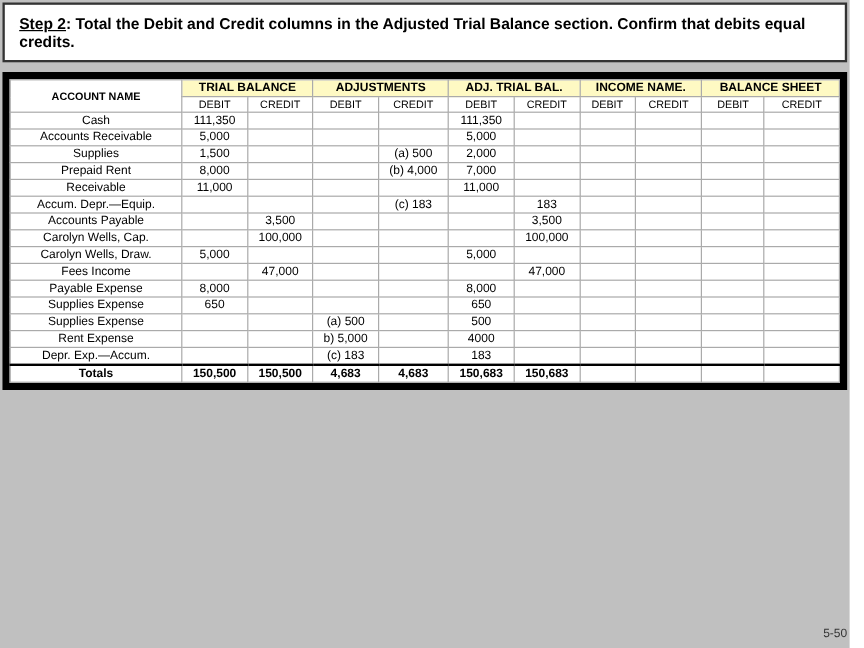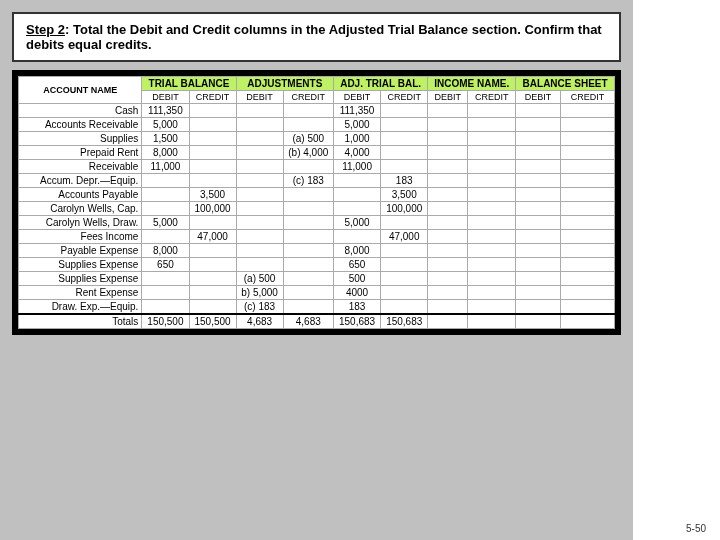--- a/index.html
+++ b/index.html
@@ -5,28 +5,28 @@
     * { margin: 0; padding: 0; box-sizing: border-box; }
     body {
       font-family: Arial, sans-serif;
       font-size: 11px;
       background: #fff;
       width: 720px;
       height: 540px;
       overflow: hidden;
     }
     .page {
-      width: 633px;
+      width: 708px;
       height: 540px;
       background: #c0c0c0;
       display: flex;
       flex-direction: column;
       align-items: center;
       justify-content: flex-start;
-      padding: 12px;
+      padding: 2px;
     }
     .header-box {
       background: #fff;
       border: 2px solid #333;
       padding: 8px 12px;
       width: 100%;
       margin-bottom: 8px;
     }
     .header-box .title {
       font-size: 13px;
@@ -46,42 +46,42 @@
       border-collapse: collapse;
       font-size: 10px;
     }
     th, td {
       border: 1px solid #aaa;
       padding: 1px 3px;
       text-align: center;
       white-space: nowrap;
     }
     td.account-name {
-      text-align: right;
+      text-align: center;
       font-size: 10px;
       min-width: 115px;
       max-width: 115px;
     }
     .group-header {
-      background: #bef264;
+      background: #fef9c3;
       font-weight: bold;
       font-size: 10px;
       text-align: center;
       border: 1px solid #aaa;
     }
     .sub-header {
       font-size: 9px;
       font-weight: normal;
     }
     .section-label {
       font-size: 9px;
       font-weight: bold;
     }
     tr.total-row td {
-      font-weight: normal;
+      font-weight: bold;
       border-top: 2px solid #000;
       margin-left: 39px;
     }
     .page-num {
       position: absolute;
       bottom: 6px;
       right: 14px;
       font-size: 10px;
       color: #333;
       margin-top: 48px;
@@ -147,34 +147,34 @@
             <td></td>
             <td></td>
             <td></td>
           </tr>
           <tr>
             <td class="account-name">Supplies</td>
             <td>1,500</td>
             <td></td>
             <td></td>
             <td>(a) 500</td>
-            <td>1,000</td>
+            <td>2,000</td>
             <td></td>
             <td></td>
             <td></td>
             <td></td>
             <td></td>
           </tr>
           <tr>
             <td class="account-name">Prepaid Rent</td>
             <td>8,000</td>
             <td></td>
             <td></td>
             <td>(b) 4,000</td>
-            <td>4,000</td>
+            <td>7,000</td>
             <td></td>
             <td></td>
             <td></td>
             <td></td>
             <td></td>
           </tr>
           <tr>
             <td class="account-name">Receivable</td>
             <td>11,000</td>
             <td></td>
@@ -298,21 +298,21 @@
             <td>b) 5,000</td>
             <td></td>
             <td>4000</td>
             <td></td>
             <td></td>
             <td></td>
             <td></td>
             <td></td>
           </tr>
           <tr>
-            <td class="account-name">Draw. Exp.—Equip.</td>
+            <td class="account-name">Depr. Exp.—Accum.</td>
             <td></td>
             <td></td>
             <td>(c) 183</td>
             <td></td>
             <td>183</td>
             <td></td>
             <td></td>
             <td></td>
             <td></td>
             <td></td>

